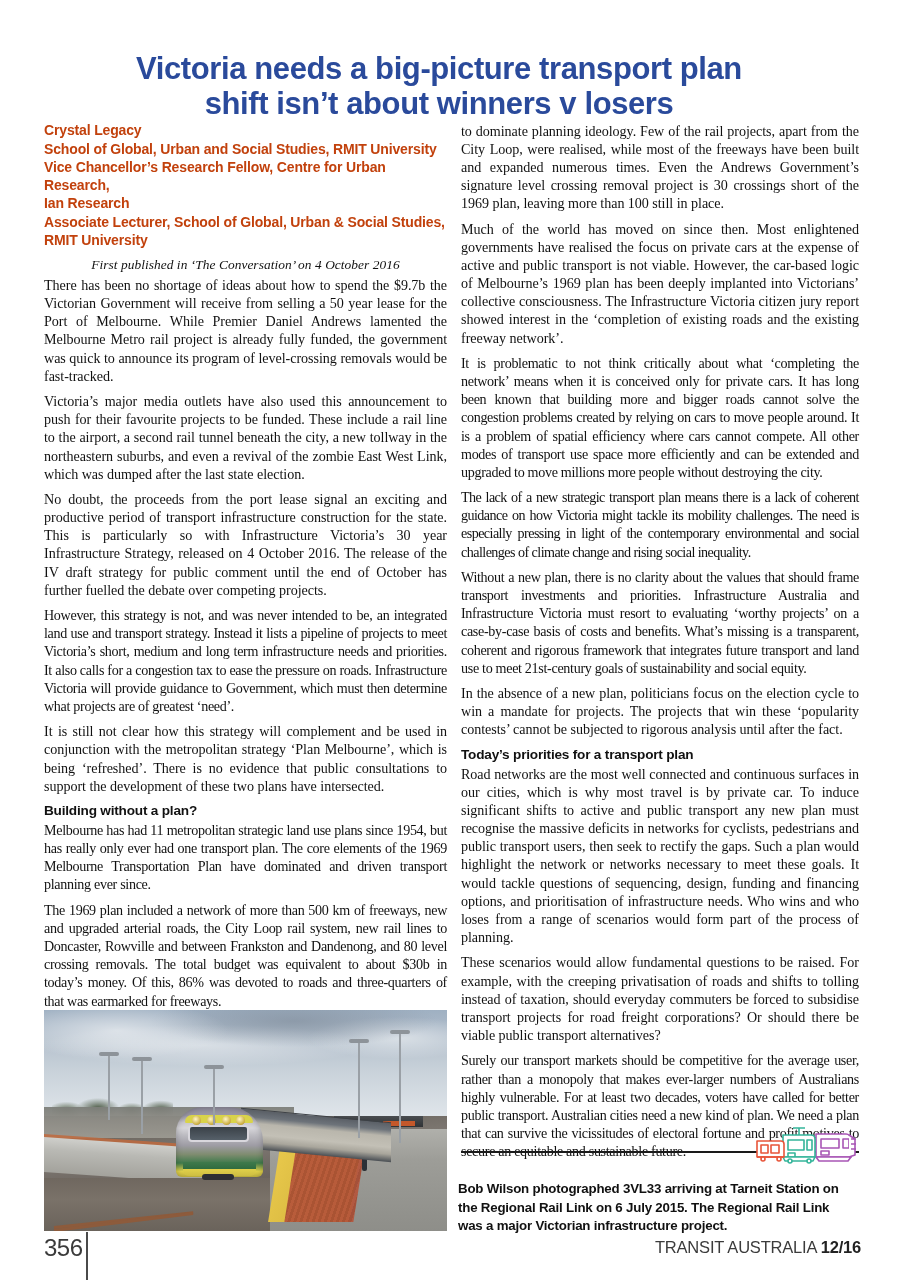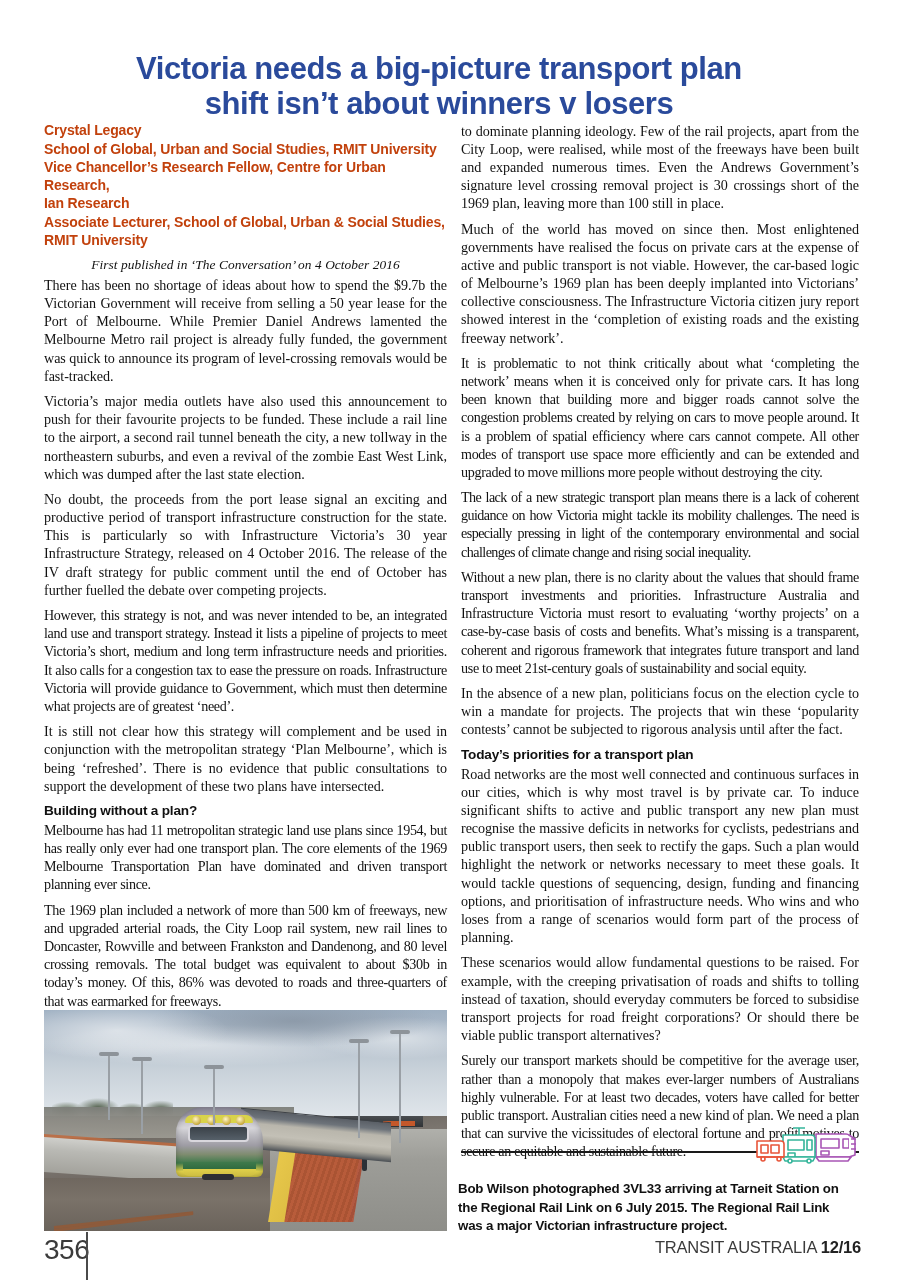--- a/index.html
+++ b/index.html
@@ -279,21 +279,21 @@
   
   .footer {
     position: absolute;
     left: 0; top: 1232px;
     width: 905px; height: 48px;
   }
   .folio {
     position: absolute;
     left: 44px; top: 2px;
     font-family: "Liberation Sans", "DejaVu Sans", sans-serif;
-    font-size: 28px;
+    font-size: 24px;
     color: #3b3b3b;
     letter-spacing: -0.5px;
   }
   .folio-rule {
     position: absolute;
     left: 86px; top: 0px;
     width: 1.6px; height: 48px;
     background: #4a4a4a;
   }
   .pubinfo {

